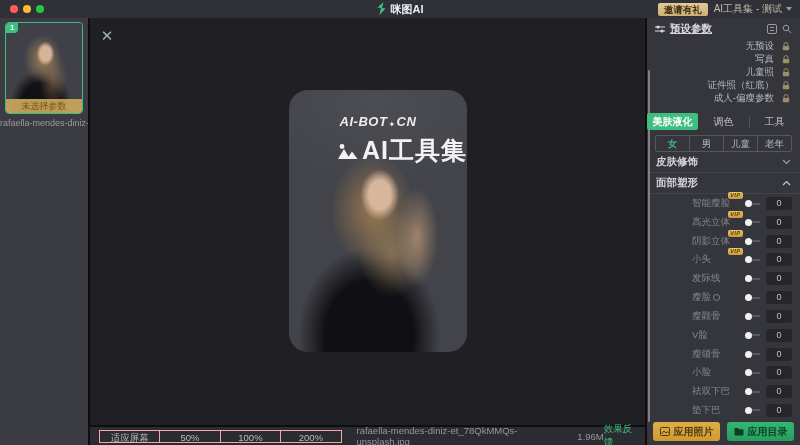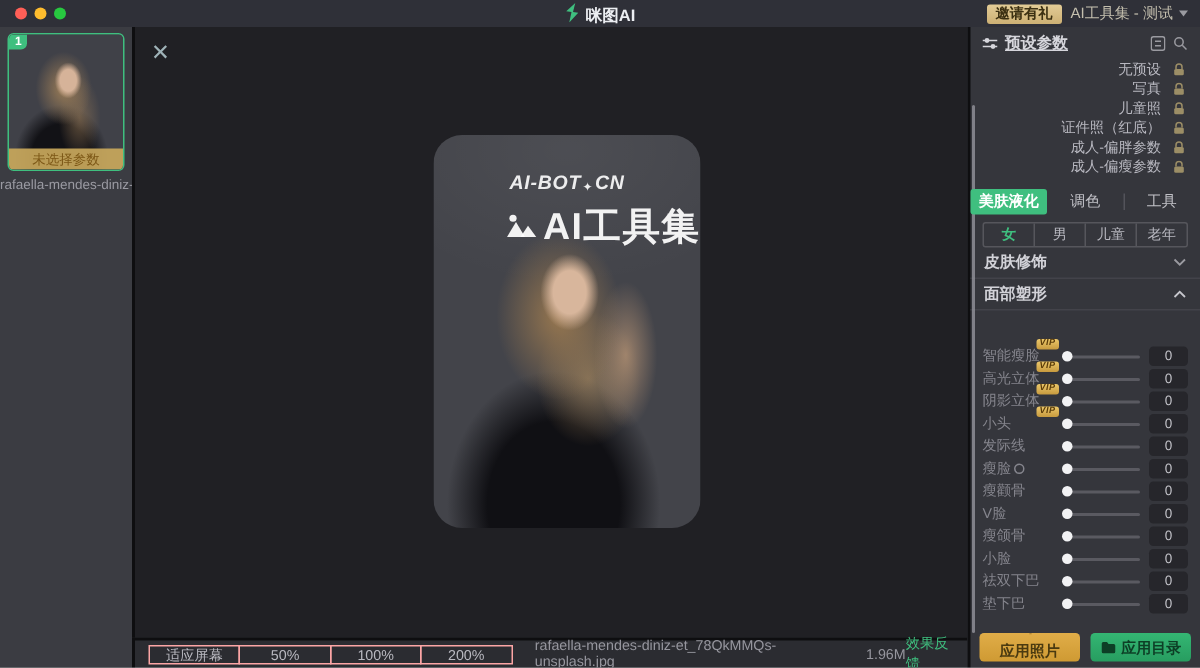--- a/index.html
+++ b/index.html
@@ -82,34 +82,34 @@
   .tab.active{background:#3fbf7f;color:#fff;font-weight:bold;border-radius:2px;}
   .tab:not(.active)+.tab:not(.active)::before{content:"";position:absolute;left:0;top:3px;bottom:3px;width:1px;background:#53535a;}
   .genders{margin:5px 8px 0 8px;height:15px;display:flex;border:1px solid #56565c;border-radius:2px;}
   .gender{flex:1;text-align:center;line-height:15px;font-size:9.5px;color:#b8b8c0;cursor:pointer;}
   .gender+.gender{border-left:1px solid #56565c;}
   .gender.active{color:#3fbf7f;font-weight:bold;}
   .secrow{height:20px;display:flex;align-items:center;justify-content:space-between;padding:0 9px;
     border-bottom:1px solid #43434a;cursor:pointer;}
   .secrow:first-of-type{margin-top:5px;border-top:1px solid #43434a;}
   .sectitle{color:#d2d2d8;font-size:10.5px;font-weight:bold;}
-  .sliders{height:222px;display:flex;flex-direction:column;justify-content:center;padding:2px 8px 0 8px;}
+  .sliders{height:222px;display:flex;flex-direction:column;justify-content:space-between;padding:2px 8px 0 8px;margin-left:37px;}
   .srow{position:relative;display:flex;align-items:center;height:15px;gap:6px;}
   .slabel{width:48px;color:#85858d;font-size:9.5px;white-space:nowrap;display:flex;align-items:center;gap:2px;}
   .vip{position:absolute;left:36px;top:-4px;background:linear-gradient(#ecc86b,#c79a3e);color:#5a3c0a;
     font-size:6px;line-height:7px;font-weight:bold;border-radius:2px;padding:0 2px;letter-spacing:.3px;}
   .infocircle{width:7px;height:7px;border:1px solid #85858d;border-radius:50%;display:inline-block;box-sizing:border-box;}
   .track{flex:1;height:2px;background:#5a5a61;border-radius:1px;position:relative;cursor:pointer;}
   .handle{position:absolute;left:-1px;top:-2.5px;width:7px;height:7px;background:#f2f2f4;border-radius:50%;}
   .sval{width:26px;height:13px;line-height:13px;background:#26262b;border-radius:3px;color:#c0c0c6;
     text-align:center;font-size:9px;}
   .panel-actions{position:absolute;left:6px;right:6px;bottom:4px;height:19px;display:flex;gap:7px;}
   .actbtn{flex:1;border:none;border-radius:3px;font-size:10px;font-weight:bold;cursor:pointer;
     display:flex;align-items:center;justify-content:center;gap:4px;font-family:inherit;padding:0;}
-  .act-photo{background:linear-gradient(#e0ad48,#cf9a33);color:#4a3a10;flex-direction:column;}
+  .act-photo{background:linear-gradient(#e0ad48,#cf9a33);color:#4a3a10;}
   .act-dir{background:linear-gradient(#34b673,#279d60);color:#0d3f26;align-items:center;}
 </style>
 </head>
 <body>
 
 <div class="app">
 
   <header class="titlebar">
     <div class="lights">
       <span class="light l-red"></span>
@@ -221,27 +221,20 @@
           </svg>
       </li>
       <li class="preset-item">
         <span>证件照（红底）</span>
         <svg width="8" height="9" viewBox="0 0 8 9">
             <path d="M2 4V2.6a2 2 0 0 1 4 0V4" fill="none" stroke="#9c8e66"></path>
             <rect x="0.8" y="4" width="6.4" height="4.2" rx="1" fill="#9c8e66"></rect>
           </svg>
       </li>
       <li class="preset-item">
-        <span>成人-偏胖参数</span>
-        <svg width="8" height="9" viewBox="0 0 8 9">
-            <path d="M2 4V2.6a2 2 0 0 1 4 0V4" fill="none" stroke="#9c8e66"></path>
-            <rect x="0.8" y="4" width="6.4" height="4.2" rx="1" fill="#9c8e66"></rect>
-          </svg>
-      </li>
-      <li class="preset-item">
         <span>成人-偏瘦参数</span>
         <svg width="8" height="9" viewBox="0 0 8 9">
             <path d="M2 4V2.6a2 2 0 0 1 4 0V4" fill="none" stroke="#9c8e66"></path>
             <rect x="0.8" y="4" width="6.4" height="4.2" rx="1" fill="#9c8e66"></rect>
           </svg>
       </li>
     </ul>
 
     <div class="tabs">
       <div class="tab active">美肤液化</div>

